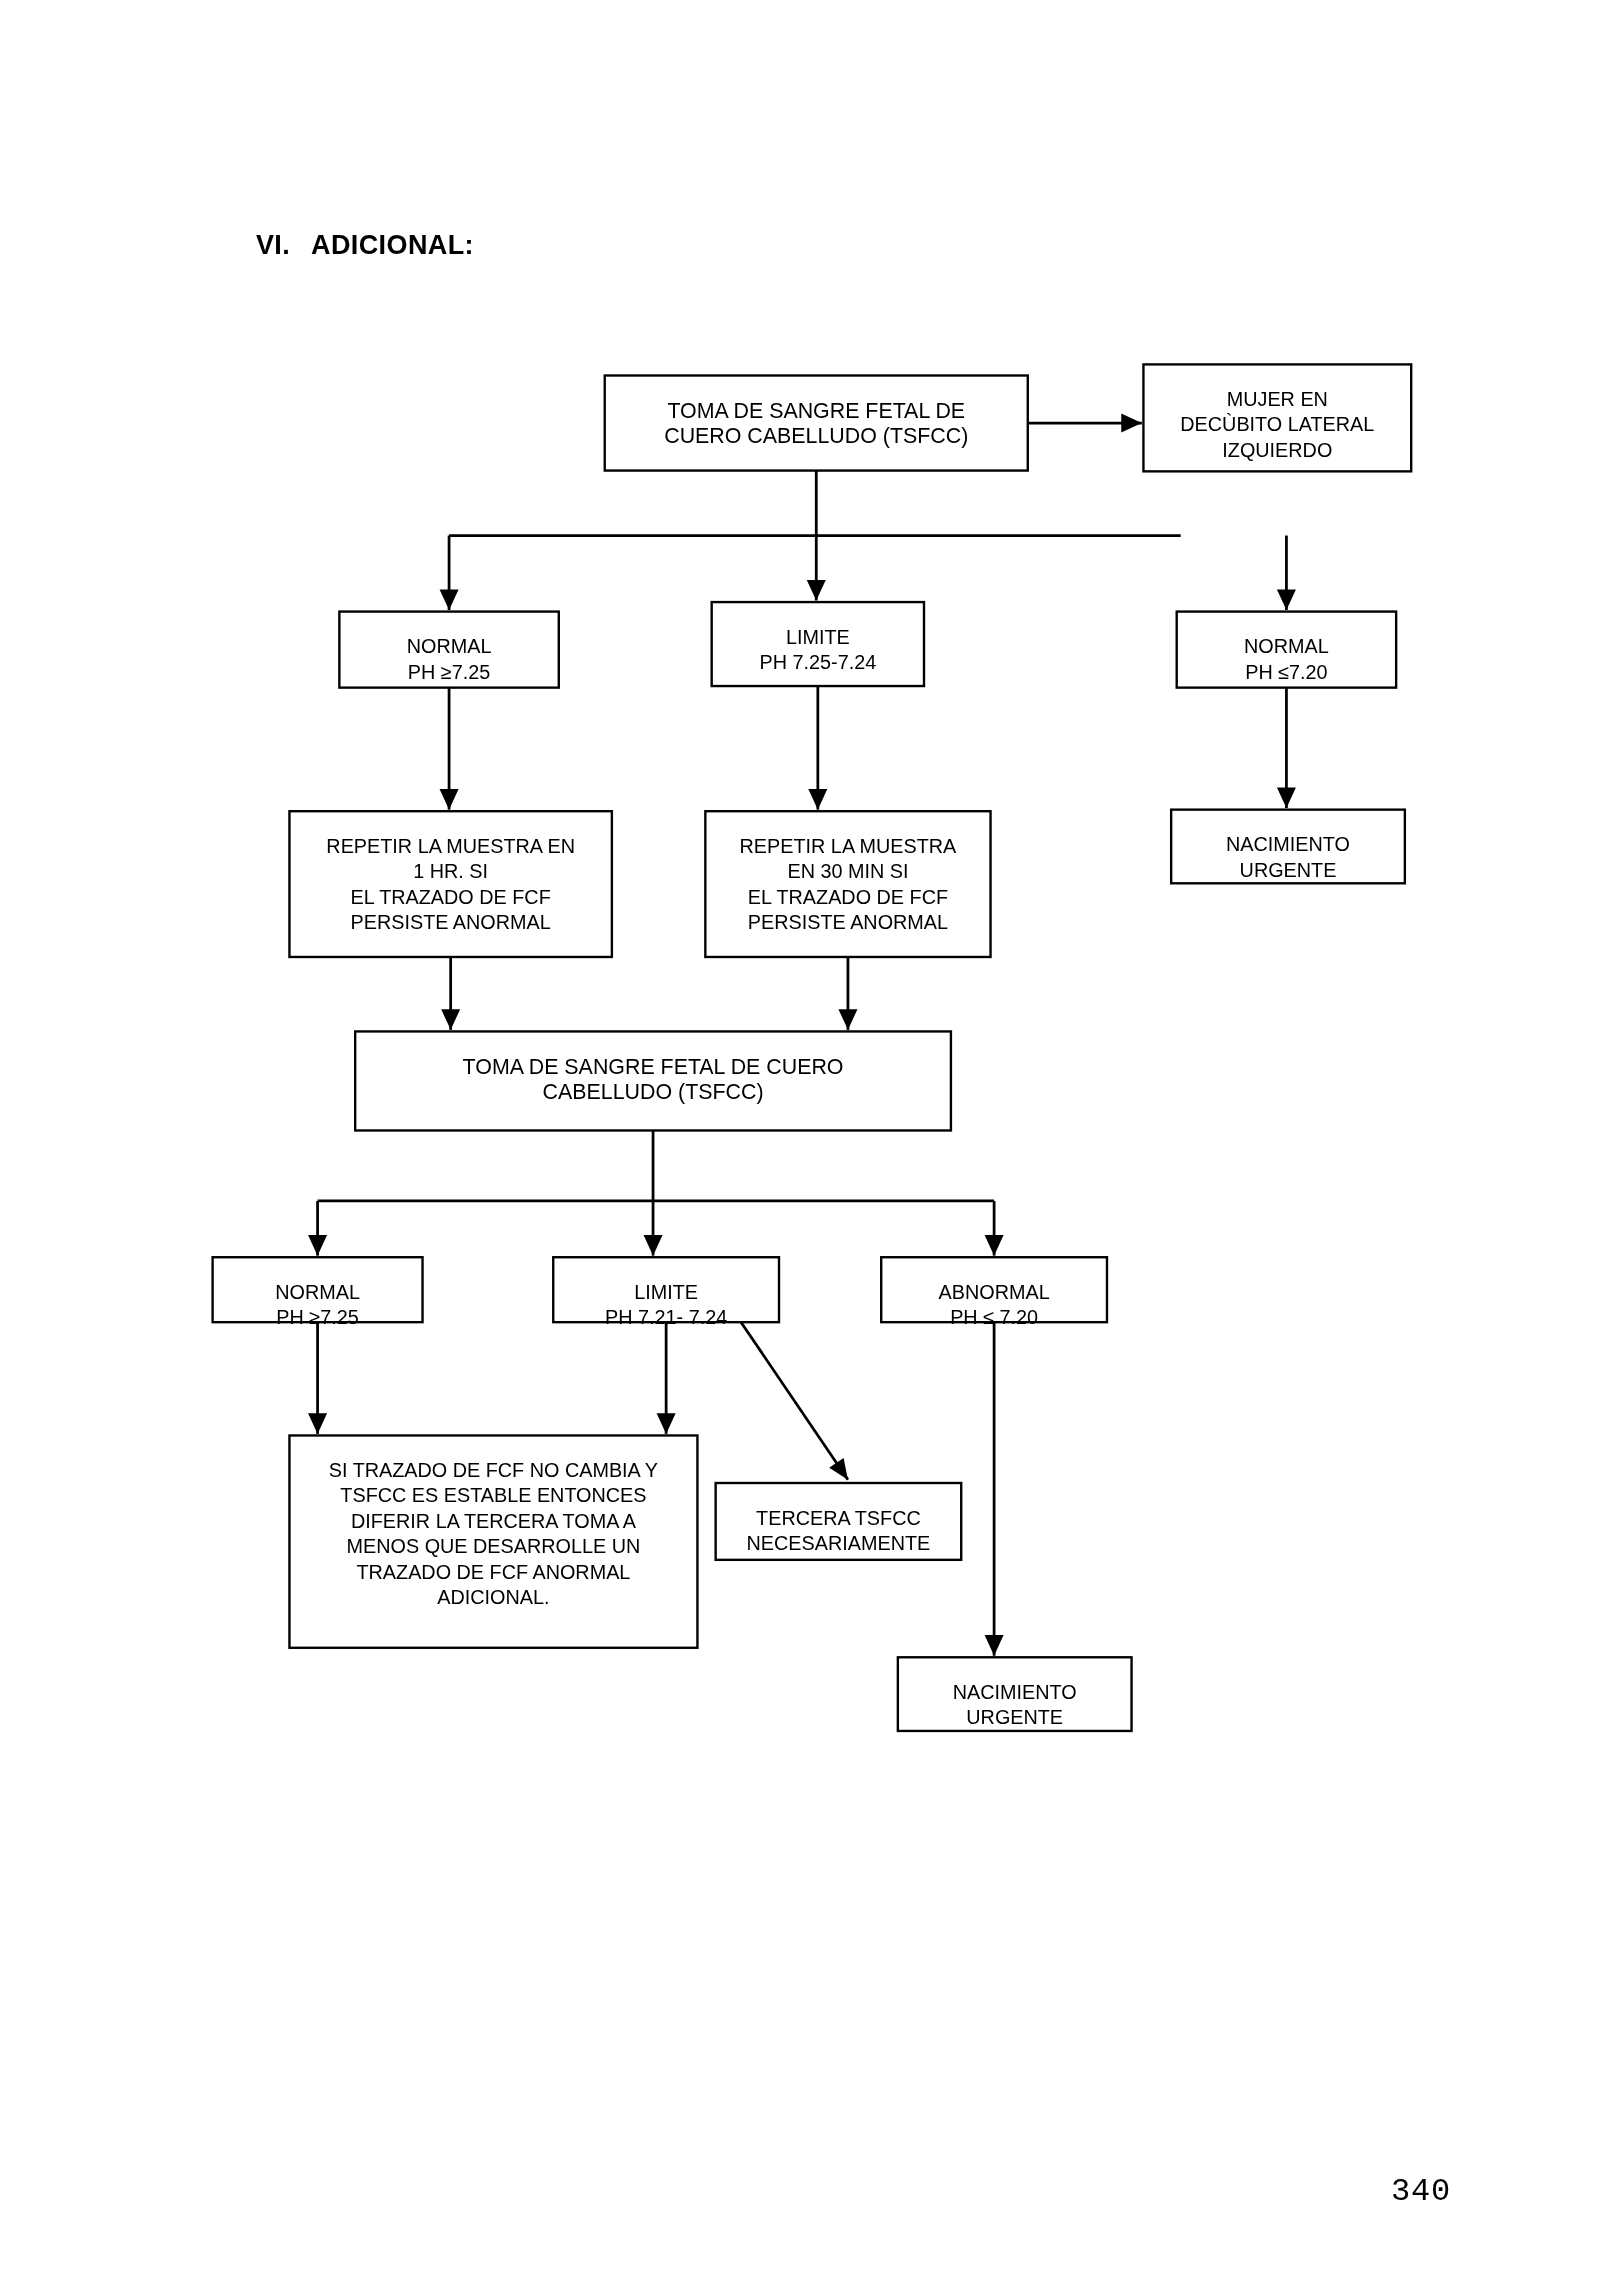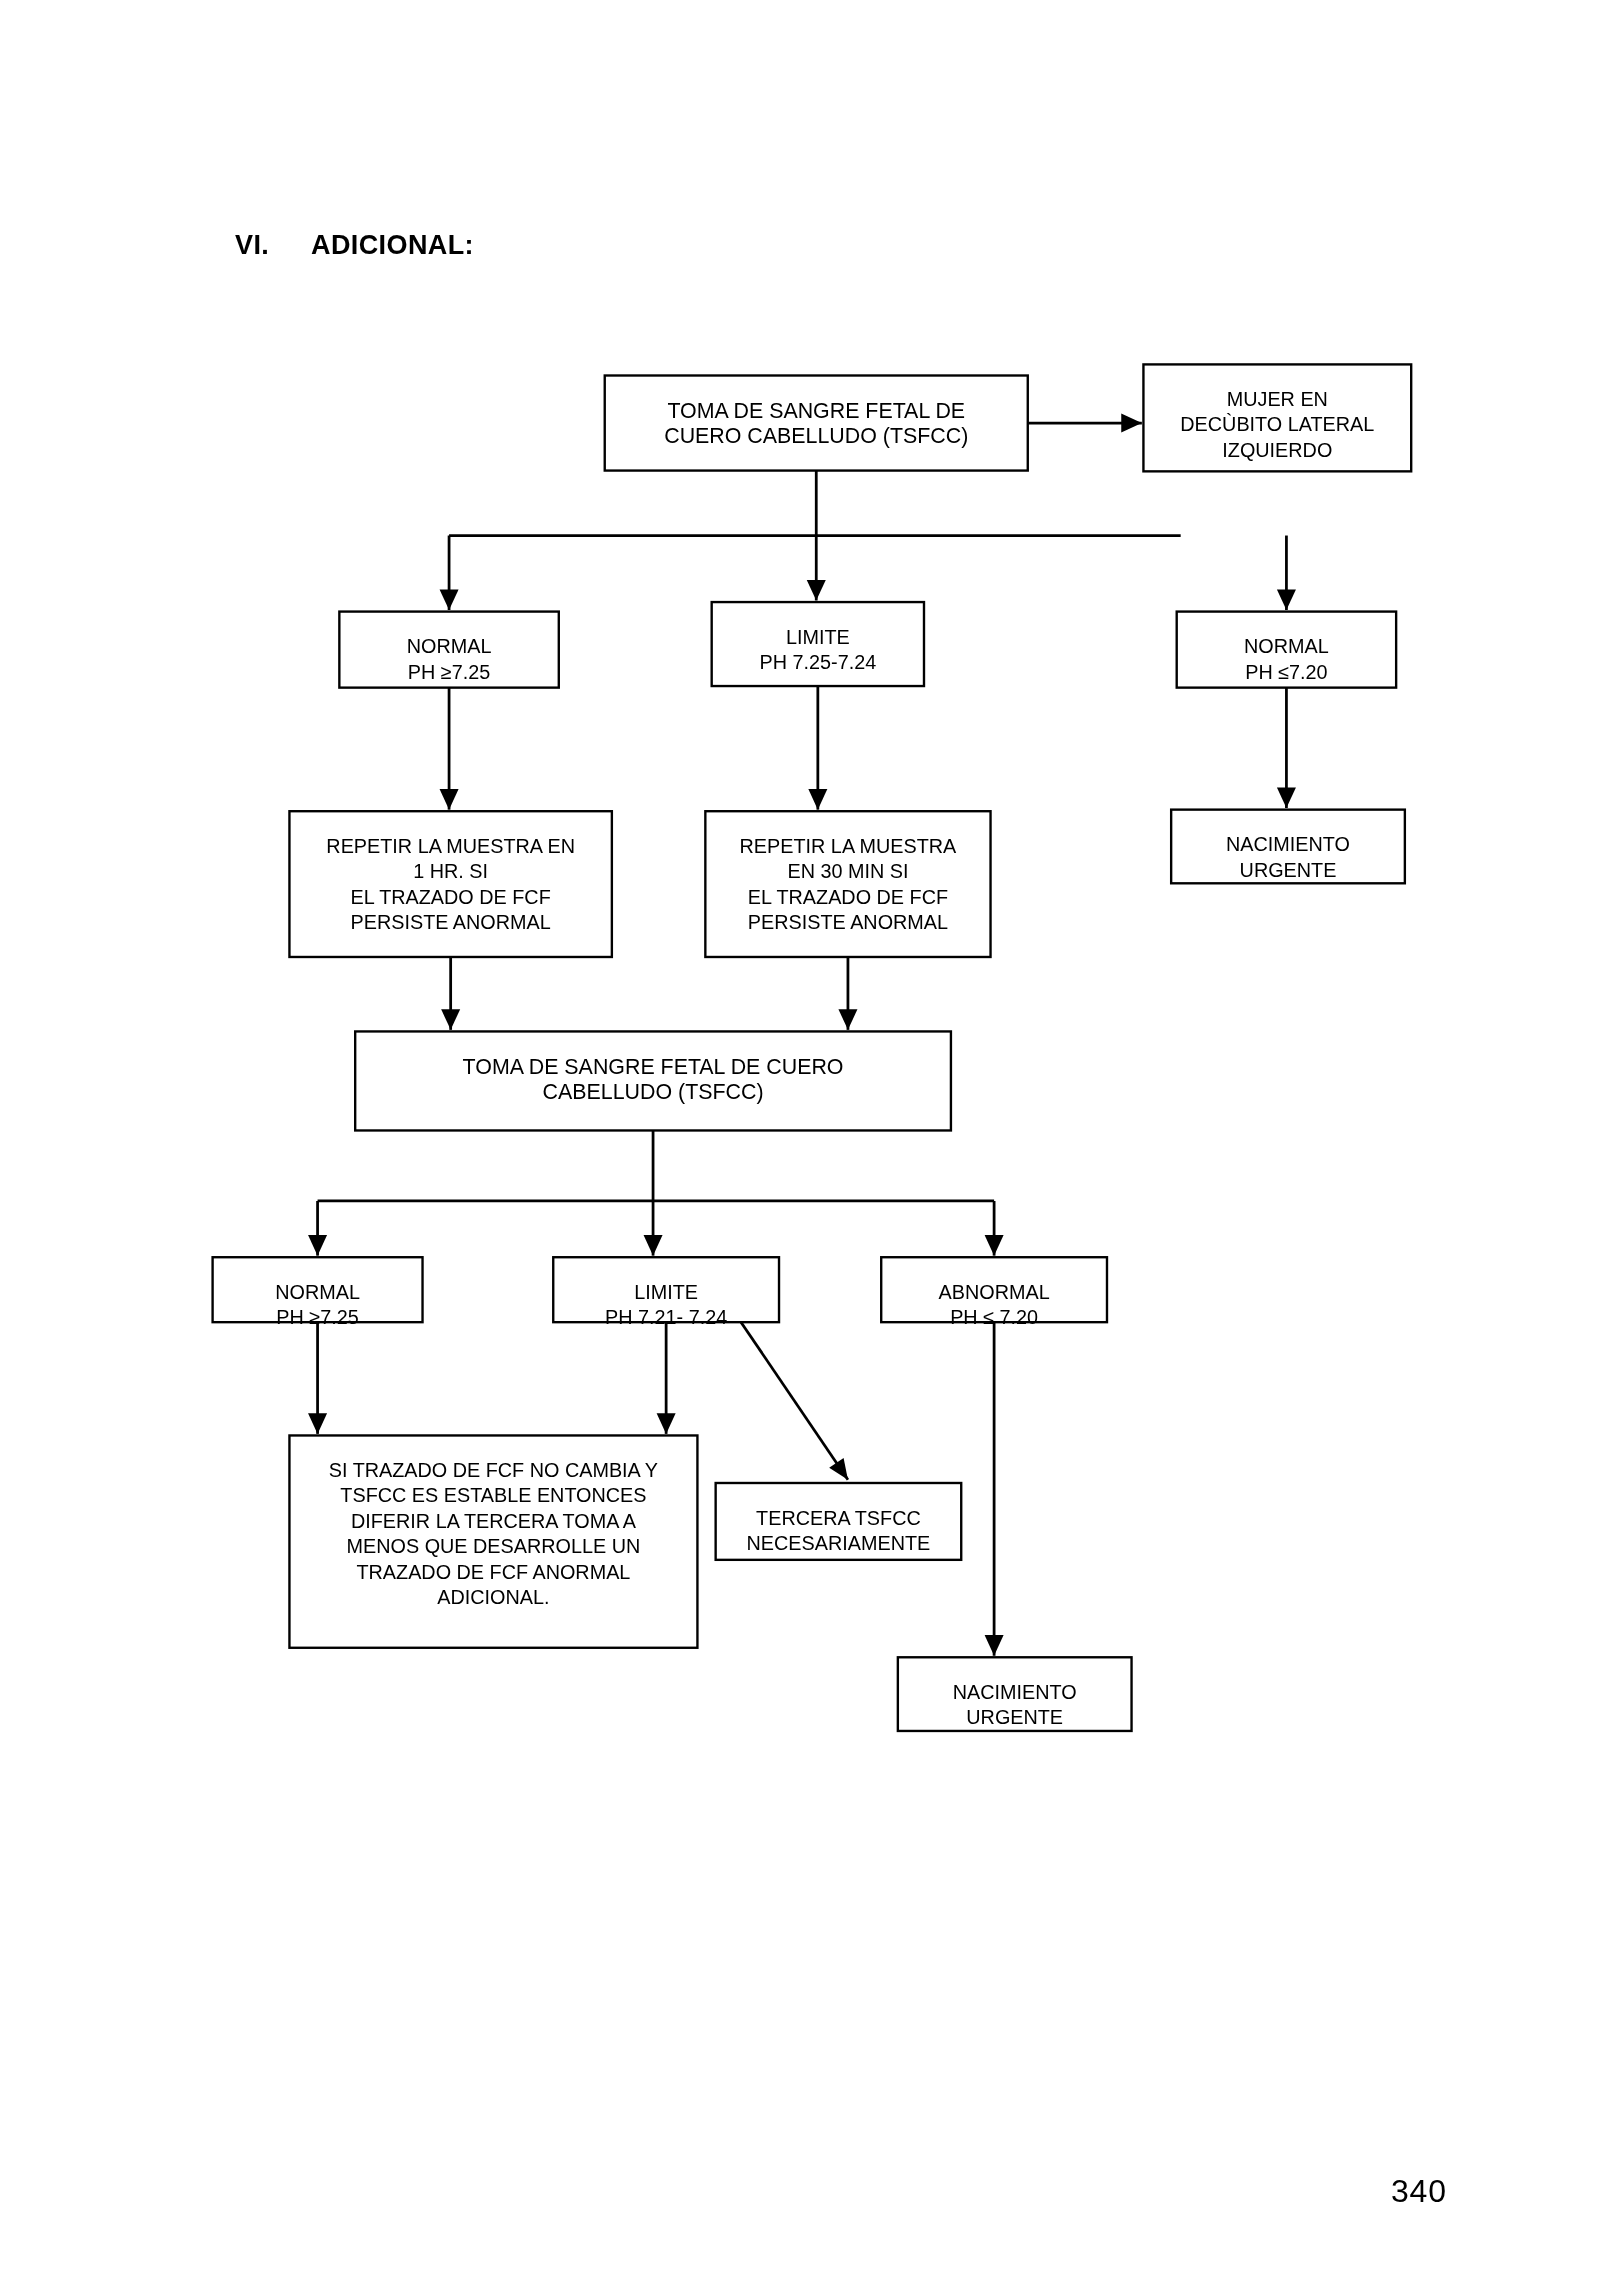--- a/index.html
+++ b/index.html
@@ -25,26 +25,27 @@
     left: 235px;
     top: 230px;
     font-size: 27px;
     font-weight: bold;
     letter-spacing: 0.4px;
     white-space: nowrap;
   }
   .heading .num {
     display: inline-block;
     width: 76px;
+    text-align: center;
   }
   .page-number {
     position: absolute;
     left: 1391px;
     top: 2173px;
-    font-family: Liberation Sans, sans-serif;
+    font-family: Liberation Mono, monospace;
     font-size: 32px;
     letter-spacing: 0.8px;
   }
   #flow {
     position: absolute;
     left: 0;
     top: 0;
     width: 1623px;
     height: 2295px;
   }

